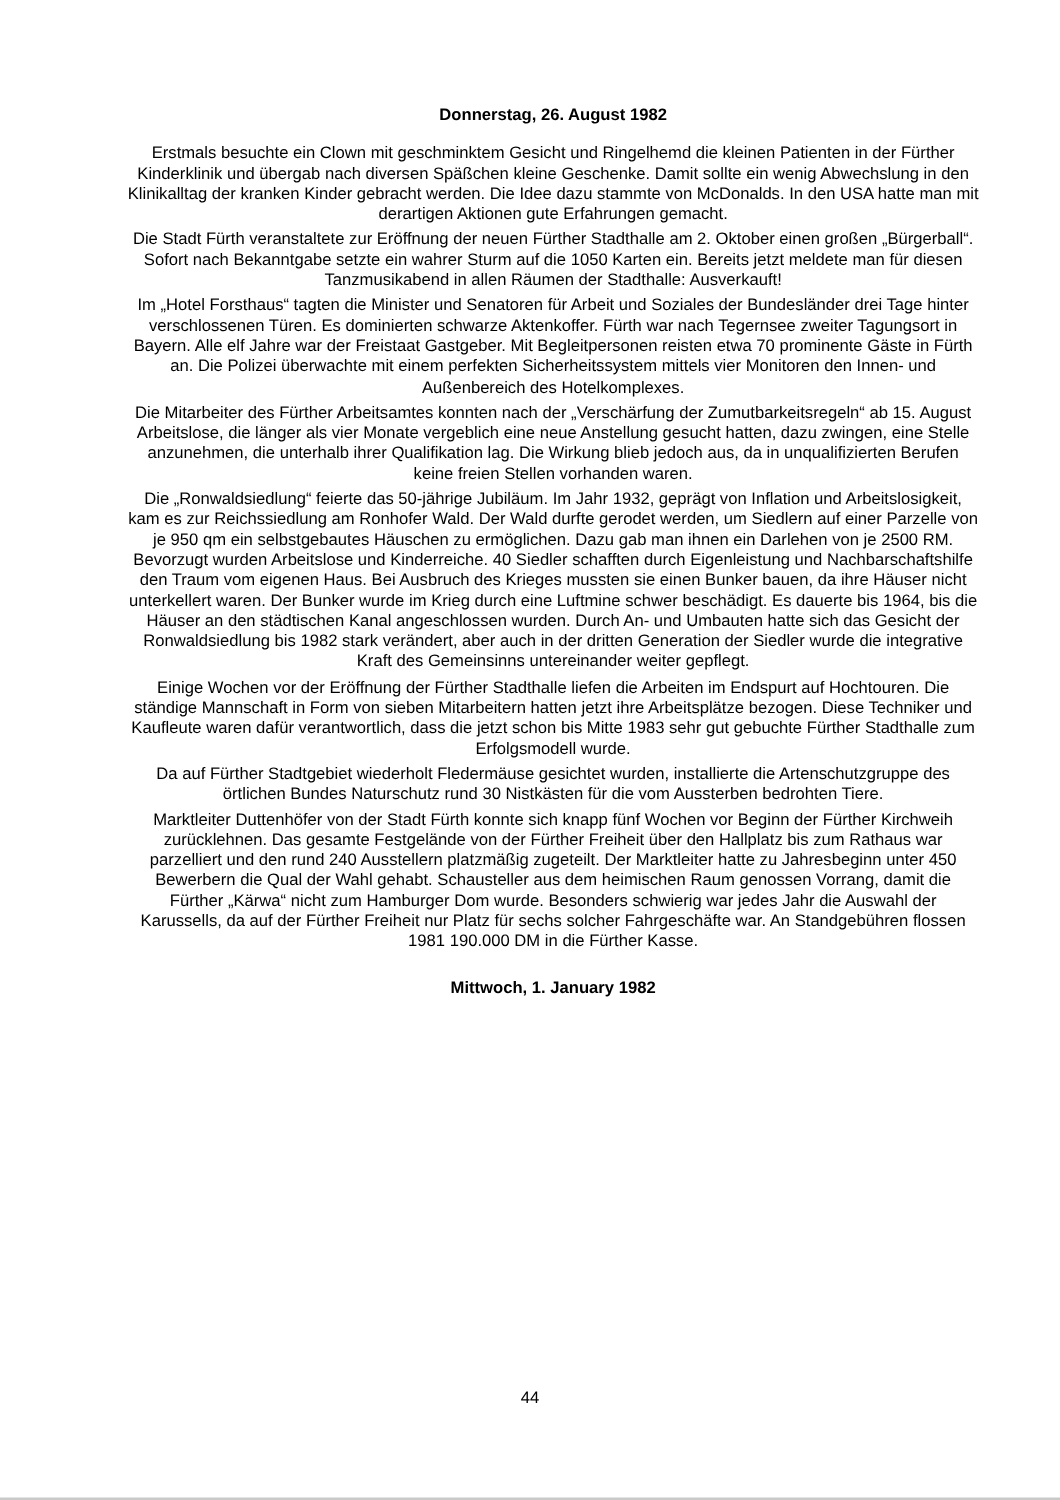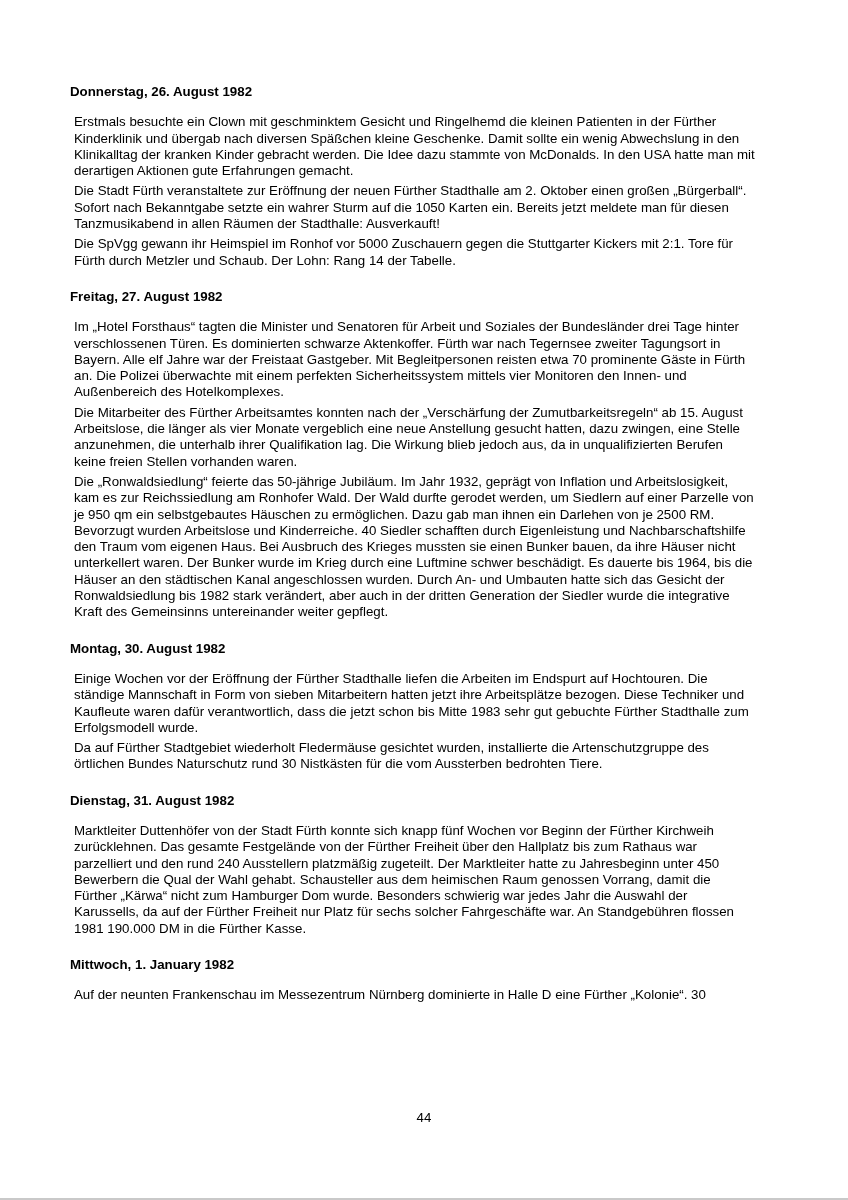--- a/index.html
+++ b/index.html
@@ -13,26 +13,26 @@
     color: #000000;
     -webkit-font-smoothing: antialiased;
   }
   .page {
     position: absolute;
     inset: 0;
     background: #ffffff;
   }
   .content {
     position: absolute;
-    left: 70px;
+    left: 98px;
     top: 84px;
     width: 689px;
     font-size: 13.3px;
     line-height: 16.3px;
-    text-align: left;
+    text-align: center;
   }
   .entry { display: block; }
   .entry-heading {
     font-size: 13.3px;
     font-weight: bold;
     margin: 20px 0 14px 0;
   }
   .entry:first-child .entry-heading { margin-top: 0; }
   .entry-paragraph { margin: 4px; }
   .page-number {
@@ -55,39 +55,34 @@
 </style>
 </head>
 <body>
 
 <div class="page">
   <main class="content" id="sections-root">
       <section class="entry">
         <h2 class="entry-heading">Donnerstag, 26. August 1982</h2>
         <p class="entry-paragraph">Erstmals besuchte ein Clown mit geschminktem Gesicht und Ringelhemd die kleinen Patienten in der Fürther Kinderklinik und übergab nach diversen Späßchen kleine Geschenke. Damit sollte ein wenig Abwechslung in den Klinikalltag der kranken Kinder gebracht werden. Die Idee dazu stammte von McDonalds. In den USA hatte man mit derartigen Aktionen gute Erfahrungen gemacht.</p>
         <p class="entry-paragraph">Die Stadt Fürth veranstaltete zur Eröffnung der neuen Fürther Stadthalle am 2. Oktober einen großen „Bürgerball“. Sofort nach Bekanntgabe setzte ein wahrer Sturm auf die 1050 Karten ein. Bereits jetzt meldete man für diesen Tanzmusikabend in allen Räumen der Stadthalle: Ausverkauft!</p>
-        <p class="entry-paragraph">Die SpVgg gewann ihr Heimspiel im Ronhof vor 5000 Zuschauern gegen die Stuttgarter Kickers mit 2:1. Tore für Fürth durch Metzler und Schaub. Der Lohn: Rang 14 der Tabelle.</p>
       </section>
       <section class="entry">
-        <h2 class="entry-heading">Freitag, 27. August 1982</h2>
         <p class="entry-paragraph">Im „Hotel Forsthaus“ tagten die Minister und Senatoren für Arbeit und Soziales der Bundesländer drei Tage hinter verschlossenen Türen. Es dominierten schwarze Aktenkoffer. Fürth war nach Tegernsee zweiter Tagungsort in Bayern. Alle elf Jahre war der Freistaat Gastgeber. Mit Begleitpersonen reisten etwa 70 prominente Gäste in Fürth an. Die Polizei überwachte mit einem perfekten Sicherheitssystem mittels vier Monitoren den Innen- und Außenbereich des Hotelkomplexes.</p>
         <p class="entry-paragraph">Die Mitarbeiter des Fürther Arbeitsamtes konnten nach der „Verschärfung der Zumutbarkeitsregeln“ ab 15. August Arbeitslose, die länger als vier Monate vergeblich eine neue Anstellung gesucht hatten, dazu zwingen, eine Stelle anzunehmen, die unterhalb ihrer Qualifikation lag. Die Wirkung blieb jedoch aus, da in unqualifizierten Berufen keine freien Stellen vorhanden waren.</p>
       </section>
       <section class="entry">
         <p class="entry-paragraph">Die „Ronwaldsiedlung“ feierte das 50-jährige Jubiläum. Im Jahr 1932, geprägt von Inflation und Arbeitslosigkeit, kam es zur Reichssiedlung am Ronhofer Wald. Der Wald durfte gerodet werden, um Siedlern auf einer Parzelle von je 950 qm ein selbstgebautes Häuschen zu ermöglichen. Dazu gab man ihnen ein Darlehen von je 2500 RM. Bevorzugt wurden Arbeitslose und Kinderreiche. 40 Siedler schafften durch Eigenleistung und Nachbarschaftshilfe den Traum vom eigenen Haus. Bei Ausbruch des Krieges mussten sie einen Bunker bauen, da ihre Häuser nicht unterkellert waren. Der Bunker wurde im Krieg durch eine Luftmine schwer beschädigt. Es dauerte bis 1964, bis die Häuser an den städtischen Kanal angeschlossen wurden. Durch An- und Umbauten hatte sich das Gesicht der Ronwaldsiedlung bis 1982 stark verändert, aber auch in der dritten Generation der Siedler wurde die integrative Kraft des Gemeinsinns untereinander weiter gepflegt.</p>
       </section>
       <section class="entry">
-        <h2 class="entry-heading">Montag, 30. August 1982</h2>
         <p class="entry-paragraph">Einige Wochen vor der Eröffnung der Fürther Stadthalle liefen die Arbeiten im Endspurt auf Hochtouren. Die ständige Mannschaft in Form von sieben Mitarbeitern hatten jetzt ihre Arbeitsplätze bezogen. Diese Techniker und Kaufleute waren dafür verantwortlich, dass die jetzt schon bis Mitte 1983 sehr gut gebuchte Fürther Stadthalle zum Erfolgsmodell wurde.</p>
         <p class="entry-paragraph">Da auf Fürther Stadtgebiet wiederholt Fledermäuse gesichtet wurden, installierte die Artenschutzgruppe des örtlichen Bundes Naturschutz rund 30 Nistkästen für die vom Aussterben bedrohten Tiere.</p>
       </section>
       <section class="entry">
-        <h2 class="entry-heading">Dienstag, 31. August 1982</h2>
         <p class="entry-paragraph">Marktleiter Duttenhöfer von der Stadt Fürth konnte sich knapp fünf Wochen vor Beginn der Fürther Kirchweih zurücklehnen. Das gesamte Festgelände von der Fürther Freiheit über den Hallplatz bis zum Rathaus war parzelliert und den rund 240 Ausstellern platzmäßig zugeteilt. Der Marktleiter hatte zu Jahresbeginn unter 450 Bewerbern die Qual der Wahl gehabt. Schausteller aus dem heimischen Raum genossen Vorrang, damit die Fürther „Kärwa“ nicht zum Hamburger Dom wurde. Besonders schwierig war jedes Jahr die Auswahl der Karussells, da auf der Fürther Freiheit nur Platz für sechs solcher Fahrgeschäfte war. An Standgebühren flossen 1981 190.000 DM in die Fürther Kasse.</p>
       </section>
       <section class="entry">
         <h2 class="entry-heading">Mittwoch, 1. January 1982</h2>
-        <p class="entry-paragraph">Auf der neunten Frankenschau im Messezentrum Nürnberg dominierte in Halle D eine Fürther „Kolonie“. 30</p>
       </section>
     </main>
   <div class="page-number">44</div>
   <div class="page-edge"></div>
 </div>
 
 </body></html>

